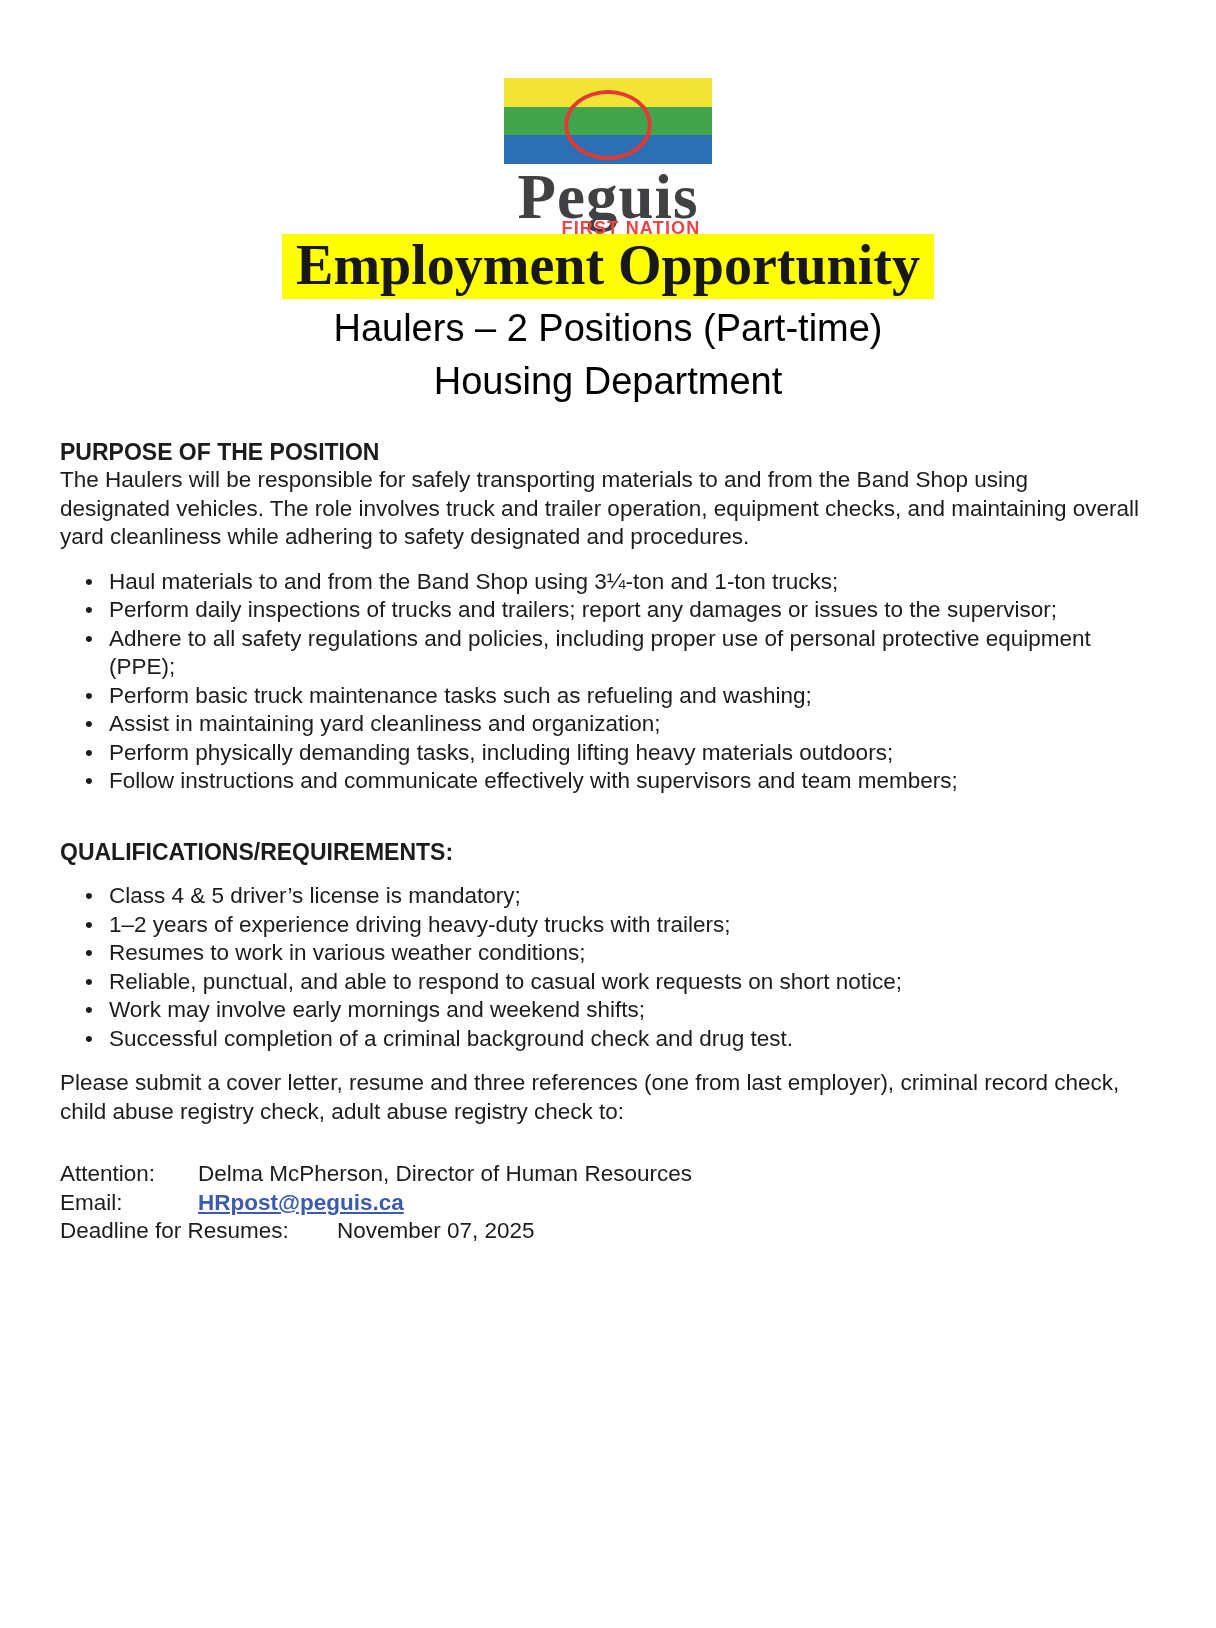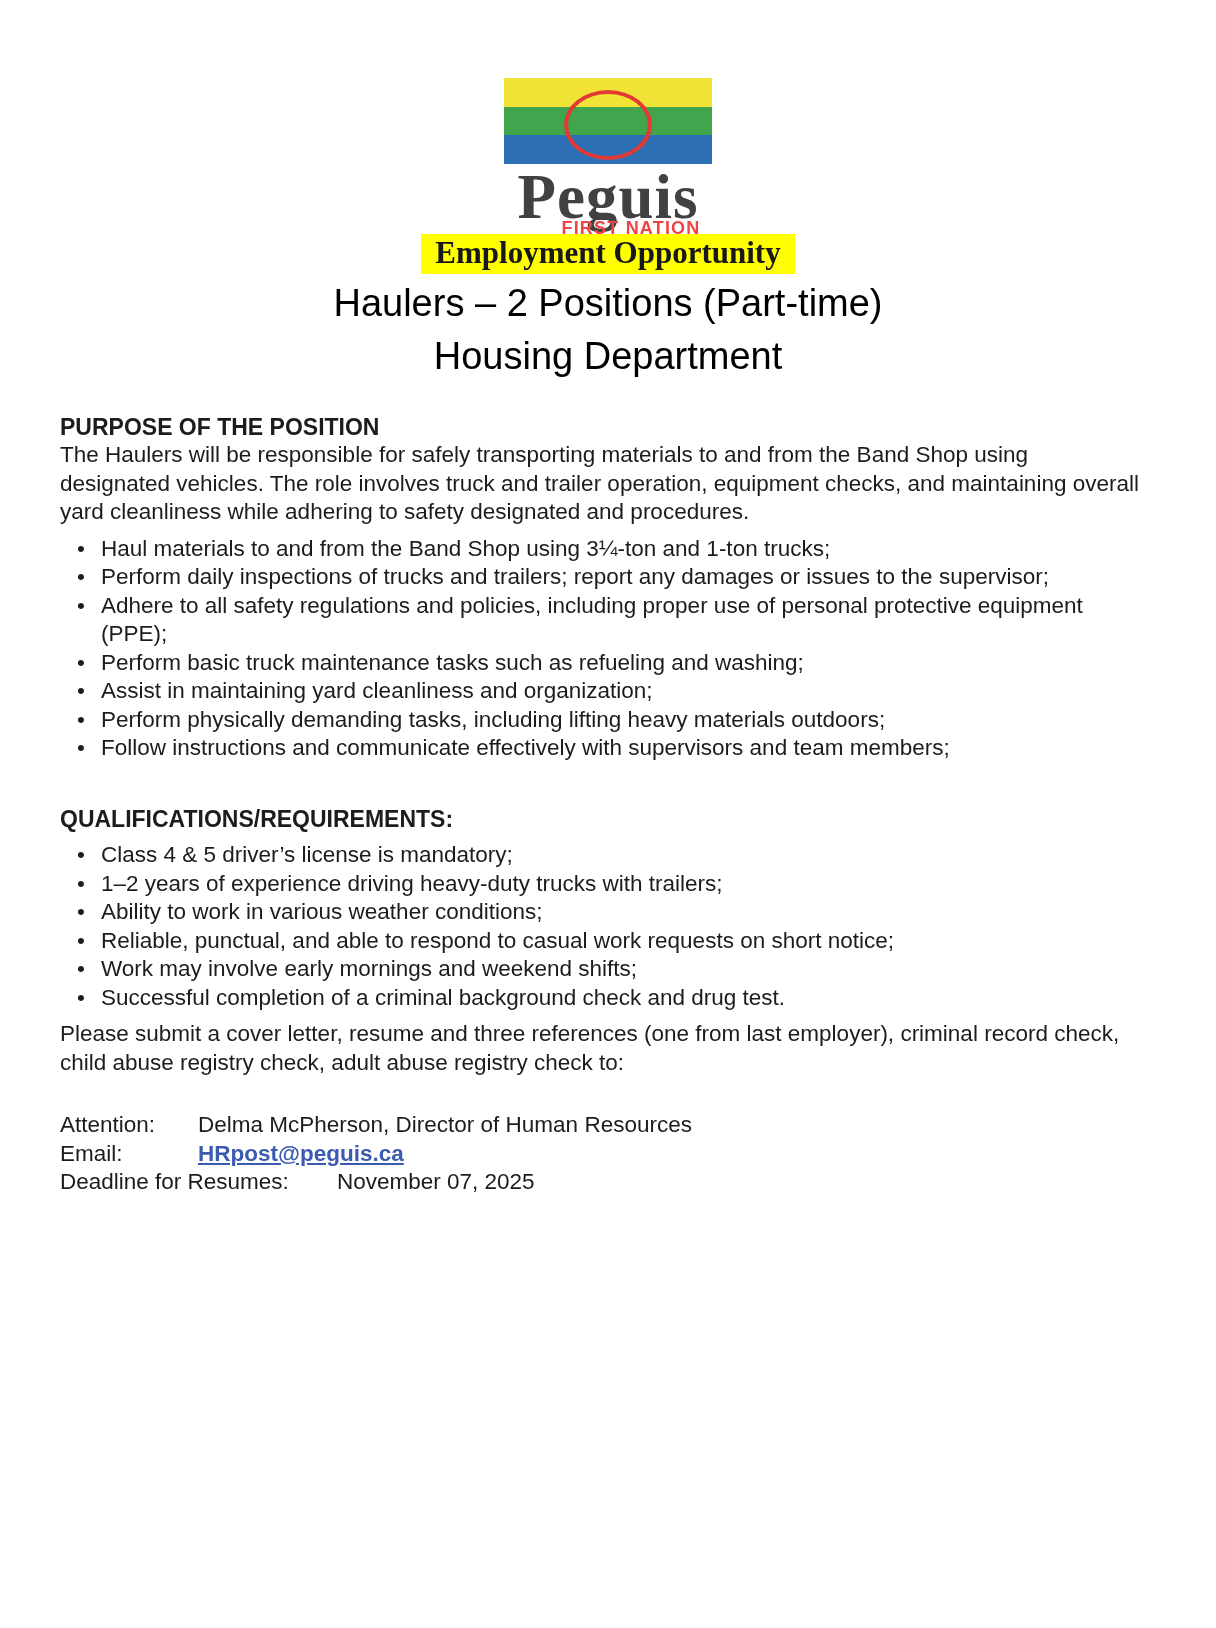--- a/index.html
+++ b/index.html
@@ -75,21 +75,21 @@
 
   
   .banner {
     margin-top: 6px;
   }
   .banner-text {
     display: inline-block;
     background: #ffff00;
     font-family: "Liberation Serif", serif;
     font-weight: bold;
-    font-size: 31px;
+    font-size: 56px;
     color: #181818;
     line-height: 1.0;
     padding: 3px 14px 6px 14px;
   }
   .doc-title {
     font-size: 38px;
     font-weight: normal;
     color: #000000;
     margin: 6px 0 0 0;
     line-height: 1.25;
@@ -107,21 +107,21 @@
     font-weight: bold;
     margin: 0;
     padding: 0;
   }
   .first-section { margin-top: 32px; }
   .section-gap { margin-top: 42px; }
   .content p { margin: 0; }
 
   ul.bullets {
     list-style: none;
-    margin: 8px;
+    margin: 16px;
     padding: 0;
   }
   ul.bullets li {
     position: relative;
     padding-left: 33px;
   }
   ul.bullets li::before {
     content: "\2022";
     position: absolute;
     left: 9px;
@@ -188,21 +188,21 @@
         <li>Perform physically demanding tasks, including lifting heavy materials outdoors;</li>
         <li>Follow instructions and communicate effectively with supervisors and team members;</li>
       </ul>
     </section>
 
     <section>
       <h2 class="section-heading section-gap">QUALIFICATIONS/REQUIREMENTS:</h2>
       <ul class="bullets">
         <li>Class 4 &amp; 5 driver’s license is mandatory;</li>
         <li>1–2 years of experience driving heavy-duty trucks with trailers;</li>
-        <li>Ability to work in various weather conditions;</li>
+        <li>Resumes to work in various weather conditions;</li>
         <li>Reliable, punctual, and able to respond to casual work requests on short notice;</li>
         <li>Work may involve early mornings and weekend shifts;</li>
         <li>Successful completion of a criminal background check and drug test.</li>
       </ul>
     </section>
 
     <p class="closing">Please submit a cover letter, resume and three references (one from last employer), criminal record check, child abuse registry check, adult abuse registry check to:</p>
 
     <div class="contact">
       <div class="contact-row">

